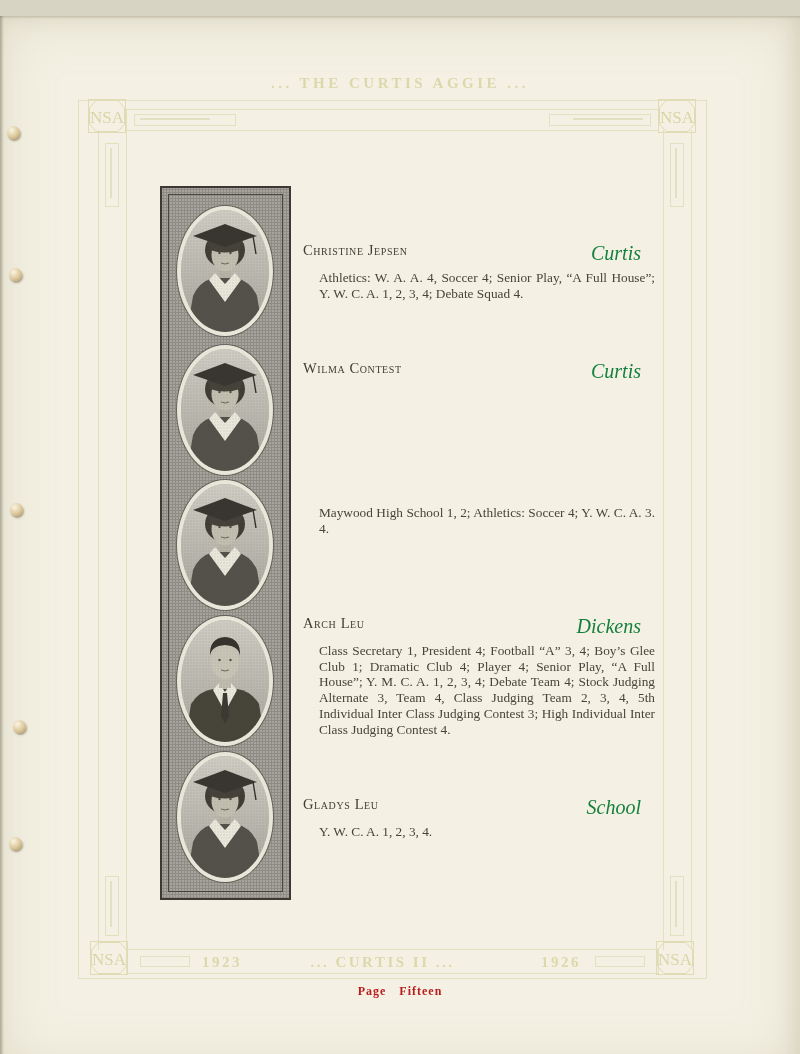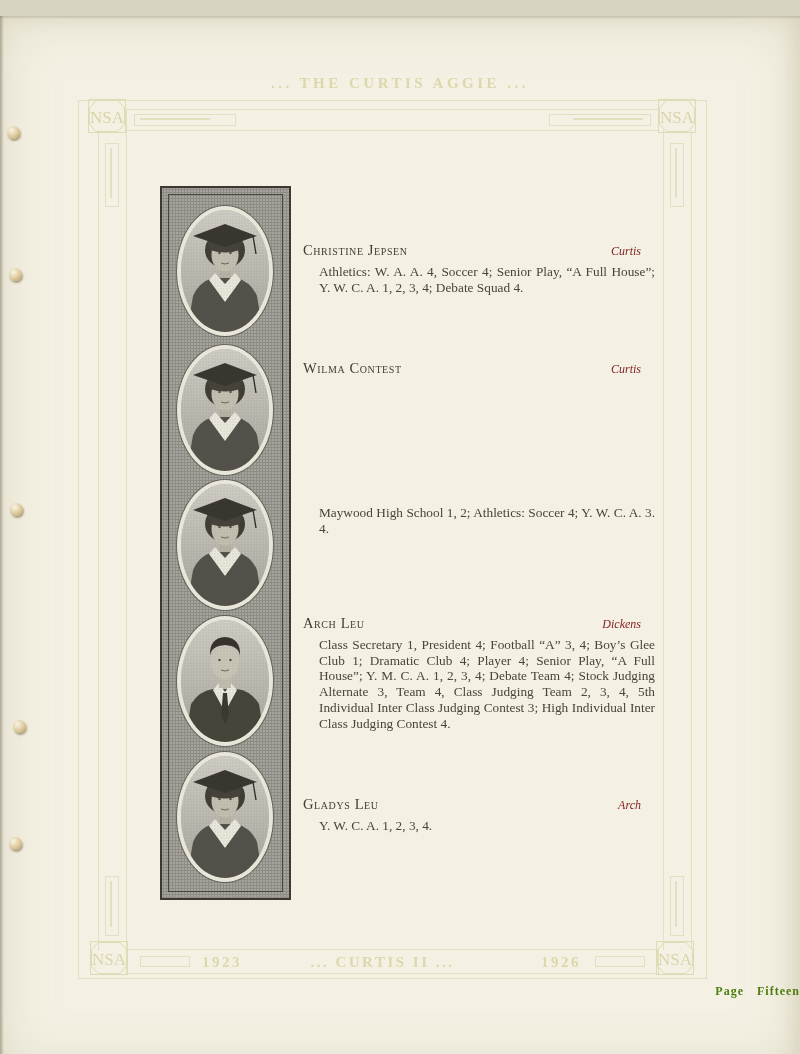--- a/index.html
+++ b/index.html
@@ -19,22 +19,22 @@
   .frline{position:absolute;background:#e2e1bf;}
   .header-title{
     position:absolute;left:0;right:0;top:59px;text-align:center;
     font-size:15px;font-weight:700;letter-spacing:3.5px;color:#dbd8ab;
   }
   .nsa{position:absolute;width:38px;height:34px;}
   .nsa svg{display:block;}
   .footbar-text{position:absolute;top:938px;font-size:15px;font-weight:700;
     letter-spacing:2.5px;color:#dbd8ab;text-align:center;}
   .page-label{
-    position:absolute;left:0;right:0;top:968px;text-align:right;
-    font-size:12px;font-weight:600;letter-spacing:1px;word-spacing:9px;color:#4d7c0f;
+    position:absolute;left:0;right:0;top:968px;text-align:center;
+    font-size:12px;font-weight:600;letter-spacing:1px;word-spacing:9px;color:#b91c1c;
   }
 
   
   .strip{
     position:absolute;left:160px;top:170px;width:131px;height:714px;
     box-sizing:border-box;border:2px solid #3b3931;
     background-color:#a6a49c;
     background-image:radial-gradient(rgba(55,52,44,.22) 1px, rgba(0,0,0,0) 1.3px);
     background-size:3px 3px;
   }
@@ -43,24 +43,24 @@
   .oval{
     position:absolute;left:15px;width:96px;height:130px;box-sizing:border-box;
     border:4px solid #e8e5d9;border-radius:50%;overflow:hidden;background:#c4c1b8;
     box-shadow:0 0 0 1px rgba(40,38,32,.45);
   }
   .oval svg{display:block;}
 
   
   .entries{position:absolute;left:303px;top:0;width:352px;}
   .entry{position:absolute;left:0;width:352px;color:#45433a;}
-  .nameline{display:flex;justify-content:space-between;align-items:flex-end;
+  .nameline{display:flex;justify-content:space-between;align-items:flex-start;
     padding-right:14px;}
   .sname{font-variant:small-caps;font-size:14.5px;letter-spacing:.6px;color:#3f3d34;}
-  .stown{font-style:italic;font-size:12px;color:#7f1d1d;}
+  .stown{font-style:italic;font-size:20px;color:#15803d;}
   .acts{margin:5px 0 0 0;padding-left:16px;font-size:13.3px;line-height:15.7px;
     text-align:justify;color:#474539;}
 
   
   .brad{position:absolute;width:13px;height:13px;border-radius:50%;
     background:radial-gradient(circle at 35% 32%,#faf5e2,#dcc countryside 0,#dcc89c 55%,#a98e58 100%);
     background:radial-gradient(circle at 35% 32%,#faf5e2,#dcc89c 55%,#a98e58 100%);
     box-shadow:1px 2px 2px rgba(115,95,55,.55);}
 </style>
 </head>
@@ -225,21 +225,21 @@
       <div class="nameline">
         <span class="sname">Arch Leu</span>
         <span class="stown">Dickens</span>
       </div>
       <p class="acts">Class Secretary 1, President 4; Football “A” 3, 4; Boy’s Glee Club 1; Dramatic Club 4; Player 4; Senior Play, “A Full House”; Y. M. C. A. 1, 2, 3, 4; Debate Team 4; Stock Judging Alternate 3, Team 4, Class Judging Team 2, 3, 4, 5th Individual Inter Class Judging Contest 3; High Individual Inter Class Judging Contest 4.</p>
     </section>
 
     <section class="entry" style="top:780px;">
       <div class="nameline">
         <span class="sname">Gladys Leu</span>
-        <span class="stown">Arch</span>
+        <span class="stown">School</span>
       </div>
       <p class="acts">Y. W. C. A. 1, 2, 3, 4.</p>
     </section>
   </div>
 
   <div class="brad" style="left:7px;top:110px;"></div>
   <div class="brad" style="left:9px;top:252px;"></div>
   <div class="brad" style="left:10px;top:487px;"></div>
   <div class="brad" style="left:13px;top:704px;"></div>
   <div class="brad" style="left:9px;top:821px;"></div>

